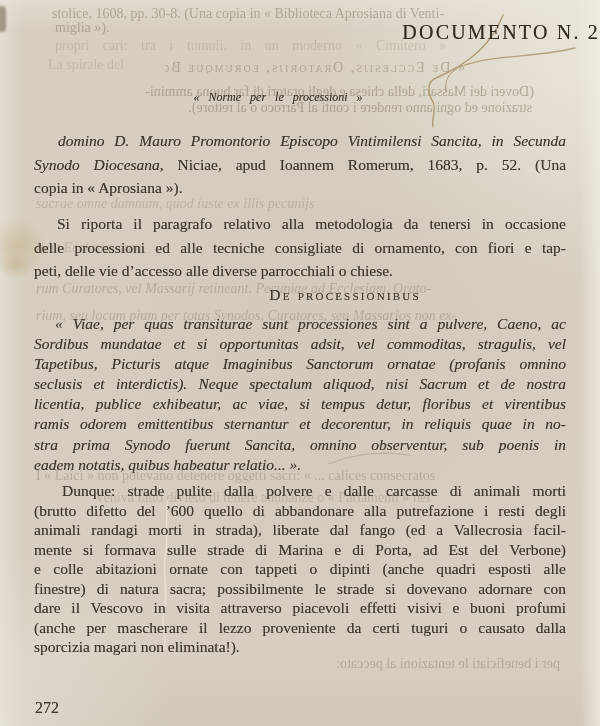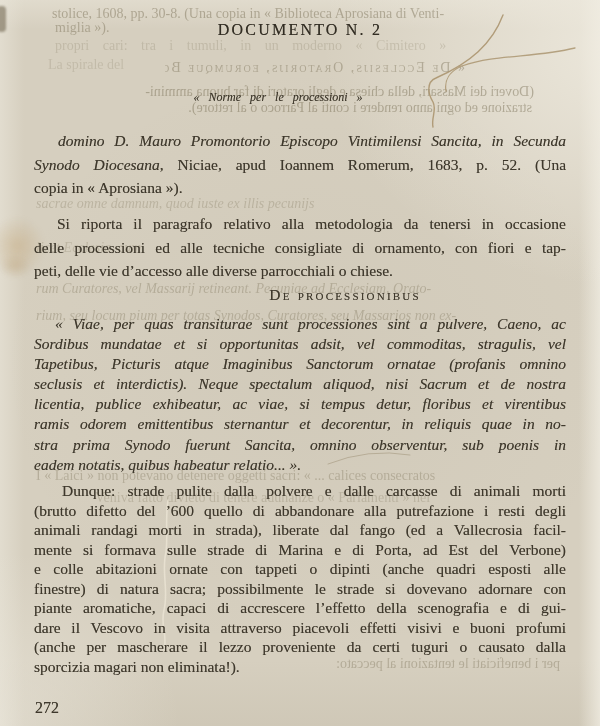--- a/index.html
+++ b/index.html
@@ -12,22 +12,22 @@
       linear-gradient(to right, rgba(233,229,217,.6) 0%, rgba(233,229,217,0) 4%),
       linear-gradient(to left, rgba(238,234,223,.85) 0%, rgba(238,234,223,0) 3.5%),
       linear-gradient(to bottom, rgba(235,231,219,.5) 0%, rgba(235,231,219,0) 4%),
       linear-gradient(to top, rgba(146,136,112,.10) 0%, rgba(146,136,112,0) 9%),
       radial-gradient(70% 55% at 52% 50%, rgba(118,108,86,.05), rgba(118,108,86,0) 75%),
       #d6cfbf;
   }
   
   .ink{color:#3e382c;text-shadow:0 0 .5px rgba(62,56,44,.55);}
   .title{
-    position:absolute;top:21px;left:0;width:600px;text-align:center;
-    font-size:16px;letter-spacing:2.2px;color:#322d23;
+    position:absolute;top:21px;left:0;width:600px;text-align:right;
+    font-size:20px;letter-spacing:2.2px;color:#322d23;
     text-shadow:0 0 .6px rgba(50,45,35,.6);
   }
   .subtitle{
     position:absolute;top:90px;left:0;width:556px;text-align:center;
     font-style:italic;font-size:12px;word-spacing:6px;
   }
   .heading{
     position:absolute;top:286px;left:0;width:600px;text-align:center;
     font-variant:small-caps;font-size:15.5px;letter-spacing:2.2px;padding-left:45px;
   }
@@ -139,20 +139,19 @@
       <div class="line"><span>stra prima Synodo fuerunt Sancita, omnino observentur, sub poenis in</span></div>
       <div class="line lastline"><span>eadem notatis, quibus habeatur relatio... ».</span></div>
     </div>
   <div class="para p-commentary ink">
       <div class="line"><span>Dunque: strade pulite dalla polvere e dalle carcasse di animali morti</span></div>
       <div class="line"><span>(brutto difetto del ’600 quello di abbandonare alla putrefazione i resti degli</span></div>
       <div class="line"><span>animali randagi morti in strada), liberate dal fango (ed a Vallecrosia facil-</span></div>
       <div class="line"><span>mente si formava sulle strade di Marina e di Porta, ad Est del Verbone)</span></div>
       <div class="line"><span>e colle abitazioni ornate con tappeti o dipinti (anche quadri esposti alle</span></div>
       <div class="line"><span>finestre) di natura sacra; possibilmente le strade si dovevano adornare con</span></div>
-      <div class="line"><span>piante aromatiche, capaci di accrescere l’effetto della scenografia e di gui-</span></div>
       <div class="line"><span>dare il Vescovo in visita attraverso piacevoli effetti visivi e buoni profumi</span></div>
       <div class="line"><span>(anche per mascherare il lezzo proveniente da certi tuguri o causato dalla</span></div>
       <div class="line lastline"><span>sporcizia magari non eliminata!).</span></div>
     </div>
 
   <div class="pagenum ink">272</div>
 </div>
 
 </body></html>

